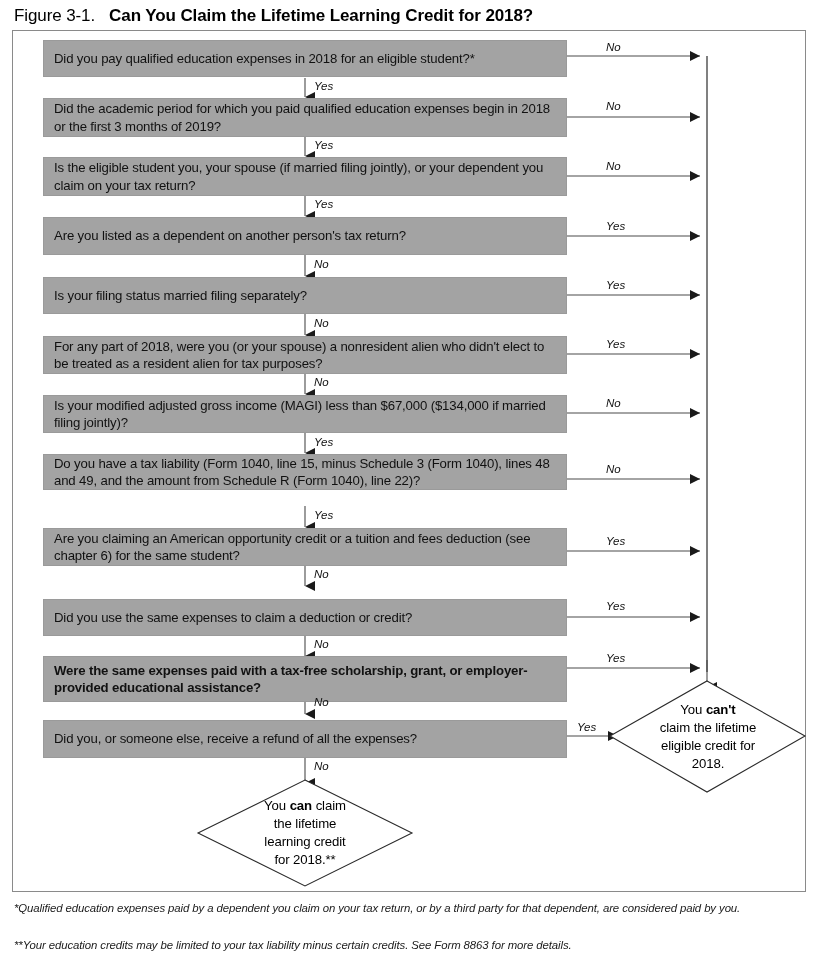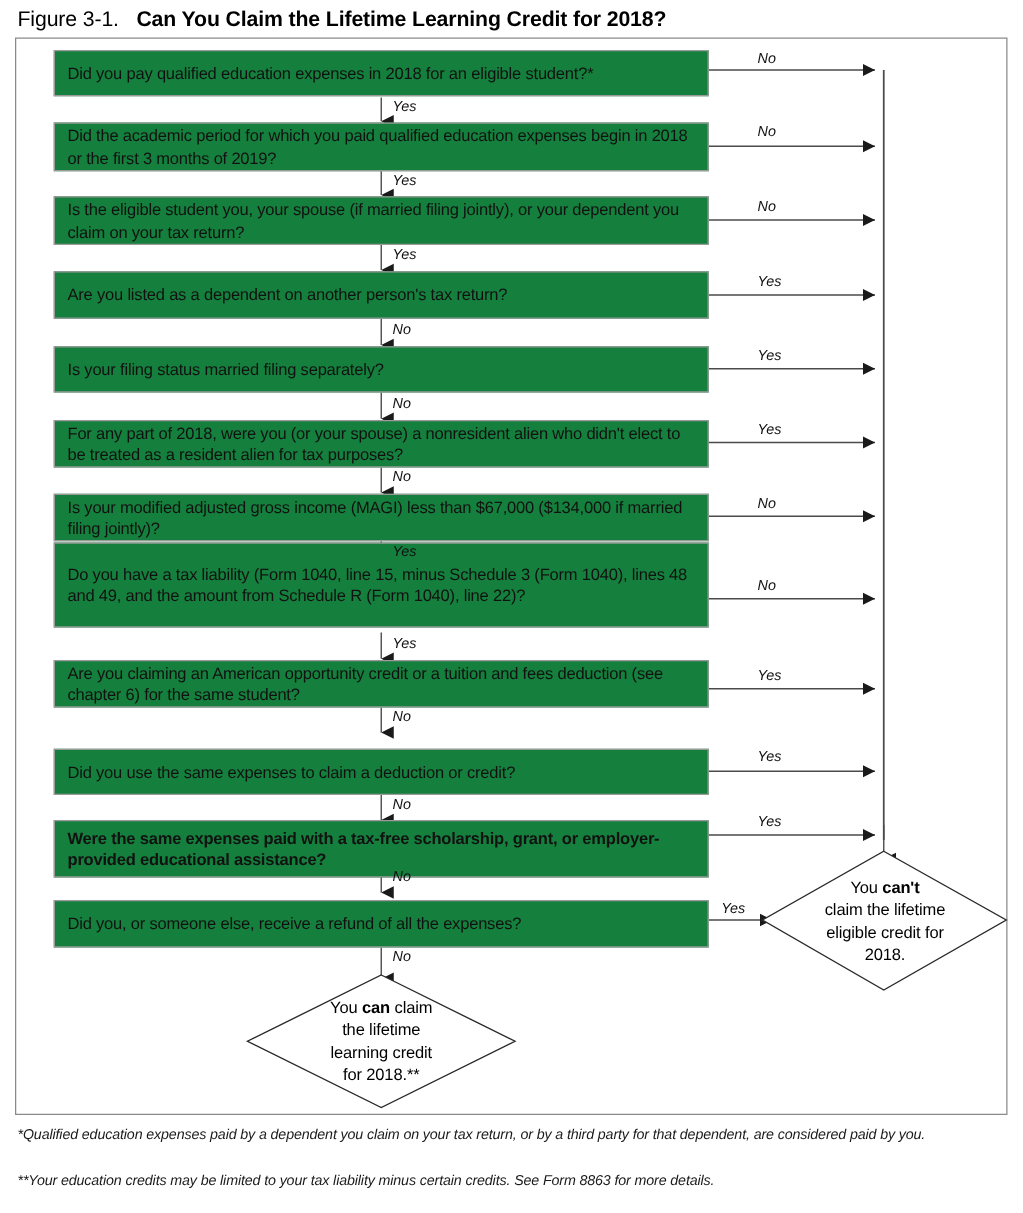--- a/index.html
+++ b/index.html
@@ -42,21 +42,21 @@
     width: 818px; height: 970px;
     pointer-events: none;
   }
 
   
   .q-box {
     position: absolute;
     left: 43px;
     width: 524px;
     border: 1px solid #9a9a9a;
-    background: #15803d;
+    background: #a3a3a3;
     display: flex;
     align-items: center;
     padding: 0 10px;
   }
   .q-box .q-text {
     font-size: 13.2px;
     line-height: 17.5px;
     letter-spacing: -0.15px;
     color: #111;
   }
@@ -172,21 +172,21 @@
 </div>
 <div class="q-box" style="top:277px; height:37px;">
   <span class="q-text">Is your filing status married filing separately?</span>
 </div>
 <div class="q-box" style="top:336px; height:38px;">
   <span class="q-text">For any part of 2018, were you (or your spouse) a nonresident alien who didn't elect to be treated as a resident alien for tax purposes?</span>
 </div>
 <div class="q-box" style="top:395px; height:38px;">
   <span class="q-text">Is your modified adjusted gross income (MAGI) less than $67,000 ($134,000 if married filing jointly)?</span>
 </div>
-<div class="q-box" style="top:434px; height:68px;">
+<div class="q-box" style="top:454px; height:36px;">
   <span class="q-text">Do you have a tax liability (Form 1040, line 15, minus Schedule 3 (Form 1040), lines 48 and 49, and the amount from Schedule R (Form 1040), line 22)?</span>
 </div>
 <div class="q-box" style="top:528px; height:38px;">
   <span class="q-text">Are you claiming an American opportunity credit or a tuition and fees deduction (see chapter 6) for the same student?</span>
 </div>
 <div class="q-box" style="top:599px; height:37px;">
   <span class="q-text">Did you use the same expenses to claim a deduction or credit?</span>
 </div>
 <div class="q-box" style="top:656px; height:46px;font-weight:bold;">
   <span class="q-text">Were the same expenses paid with a tax-free scholarship, grant, or employer-provided educational assistance?</span>

